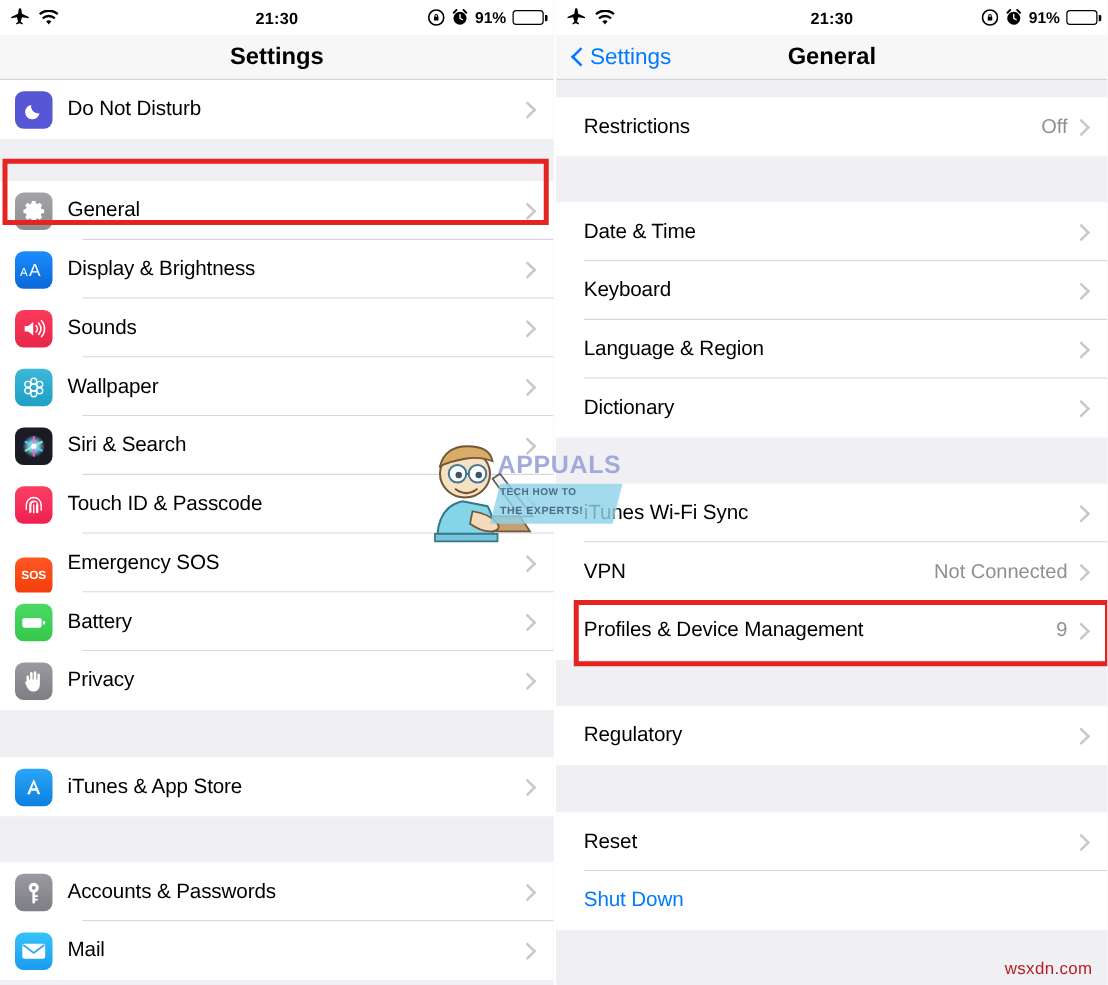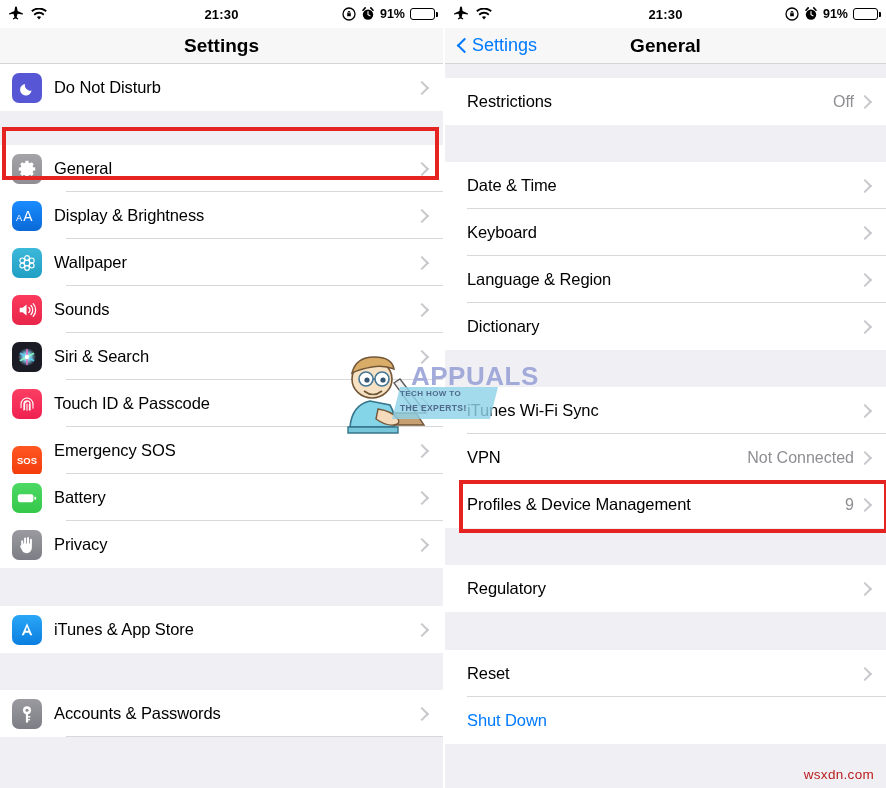--- a/index.html
+++ b/index.html
@@ -148,22 +148,22 @@
   .ic-accounts { background: linear-gradient(#9a9aa0,#7d7d85); }
   .ic-mail { background: linear-gradient(#35c3f8,#1a9cf0); }
 
   
   .appuals {
     position: absolute; z-index: 15; pointer-events: none;
     left: 338px; top: 347px; width: 220px; height: 100px;
   }
   .appuals .word {
     position: absolute; left: 60px; top: 14px;
-    font-size: 26px; font-weight: bold; color: #9aa3d8;
-    letter-spacing: 0.5px; opacity: .9; margin-left: 13px;
+    font-size: 20px; font-weight: bold; color: #9aa3d8;
+    letter-spacing: 0.5px; opacity: .9;
   }
   .appuals .band {
     position: absolute; left: 58px; top: 40px;
     width: 98px; height: 32px; background: #8fd2e8; opacity: .82;
     transform: skewX(-14deg);
   }
   .appuals .band-t1 {
     position: absolute; left: 62px; top: 42px;
     font-size: 8px; color: #4f6a8a; letter-spacing: .4px; font-weight: bold;
   }
@@ -252,55 +252,55 @@
         </div>
 
         <div class="row">
           <span class="icon ic-display">
             <svg width="24" height="18" viewBox="0 0 26 18">
                 <text x="1" y="14" font-family="Liberation Sans, sans-serif" font-size="10" fill="#fff">A</text>
                 <text x="9" y="14" font-family="Liberation Sans, sans-serif" font-size="15" fill="#fff">A</text>
               </svg>
           </span>
           <span class="label">Display &amp; Brightness</span>
+          <span class="chev"></span>
+          <span class="sep"></span>
+        </div>
+
+        <div class="row">
+          <span class="icon ic-sounds">
+            <svg width="22" height="20" viewBox="0 0 24 22">
+                <path fill="#fff" d="M4 8.5h3.2L11.5 5v12L7.2 13.5H4z"></path>
+                <g fill="none" stroke="#fff" stroke-width="1.4" stroke-linecap="round">
+                  <path d="M14 8.2a4 4 0 0 1 0 5.6"></path>
+                  <path d="M16.4 6.1a7.2 7.2 0 0 1 0 9.8"></path>
+                  <path d="M18.8 4a10.4 10.4 0 0 1 0 14"></path>
+                </g>
+              </svg>
+          </span>
+          <span class="label">Sounds</span>
           <span class="chev"></span>
           <span class="sep"></span>
         </div>
 
         <div class="row">
           <span class="icon ic-wall">
             <svg width="22" height="22" viewBox="0 0 24 24">
                 <g fill="none" stroke="#fff" stroke-width="1.2">
                   <circle cx="12" cy="12" r="3"></circle>
                   <circle cx="12" cy="6.5" r="2.6"></circle>
                   <circle cx="12" cy="17.5" r="2.6"></circle>
                   <circle cx="6.8" cy="9.2" r="2.6"></circle>
                   <circle cx="17.2" cy="9.2" r="2.6"></circle>
                   <circle cx="6.8" cy="14.8" r="2.6"></circle>
                   <circle cx="17.2" cy="14.8" r="2.6"></circle>
                 </g>
               </svg>
           </span>
           <span class="label">Wallpaper</span>
-          <span class="chev"></span>
-          <span class="sep"></span>
-        </div>
-
-        <div class="row">
-          <span class="icon ic-sounds">
-            <svg width="22" height="20" viewBox="0 0 24 22">
-                <path fill="#fff" d="M4 8.5h3.2L11.5 5v12L7.2 13.5H4z"></path>
-                <g fill="none" stroke="#fff" stroke-width="1.4" stroke-linecap="round">
-                  <path d="M14 8.2a4 4 0 0 1 0 5.6"></path>
-                  <path d="M16.4 6.1a7.2 7.2 0 0 1 0 9.8"></path>
-                  <path d="M18.8 4a10.4 10.4 0 0 1 0 14"></path>
-                </g>
-              </svg>
-          </span>
-          <span class="label">Sounds</span>
           <span class="chev"></span>
           <span class="sep"></span>
         </div>
 
         <div class="row">
           <span class="icon ic-siri">
             <svg width="26" height="26" viewBox="0 0 26 26">
               <defs>
                 <radialGradient id="sg" cx="50%" cy="50%" r="50%">
                   <stop offset="0%" stop-color="#ffffff"></stop>
@@ -396,20 +396,31 @@
                 <circle cx="9" cy="7.2" r="1.5" fill="#8a8a90"></circle>
                 <path fill="#fff" d="M7.9 10.4h2.2v8.4l-1.1 1.4-1.1-1.4z"></path>
                 <rect x="10.1" y="13.1" width="2.2" height="1.5" fill="#fff"></rect>
                 <rect x="10.1" y="16" width="2" height="1.4" fill="#fff"></rect>
               </svg>
           </span>
           <span class="label">Accounts &amp; Passwords</span>
           <span class="chev"></span>
           <span class="sep"></span>
         </div>
+        <div class="row last">
+          <span class="icon ic-mail">
+            <svg width="22" height="18" viewBox="0 0 24 18">
+                <rect x="2" y="2.4" width="20" height="13.2" rx="1.8" fill="#fff"></rect>
+                <path d="M2.8 3.6 12 10.4l9.2-6.8" fill="none" stroke="#29a7ef" stroke-width="1.5"></path>
+              </svg>
+          </span>
+          <span class="label">Mail</span>
+          <span class="chev"></span>
+
+        </div>
       </div>
 
       <div class="hl" style="left:2px; top:63px; width:437px; height:53px;"></div>
     </div>
   </div>
 
   <div class="panel right">
 
     <div class="statusbar">
       <div class="sb-left">

